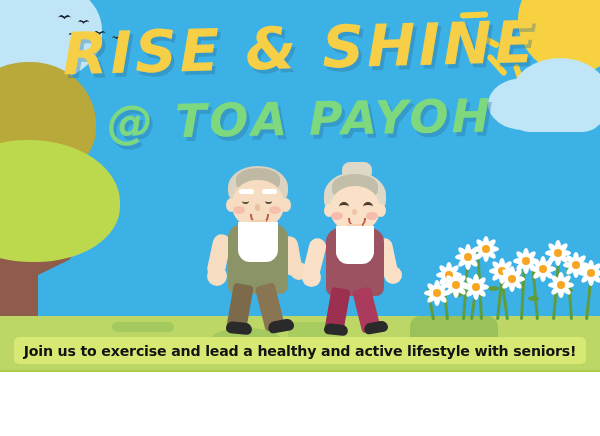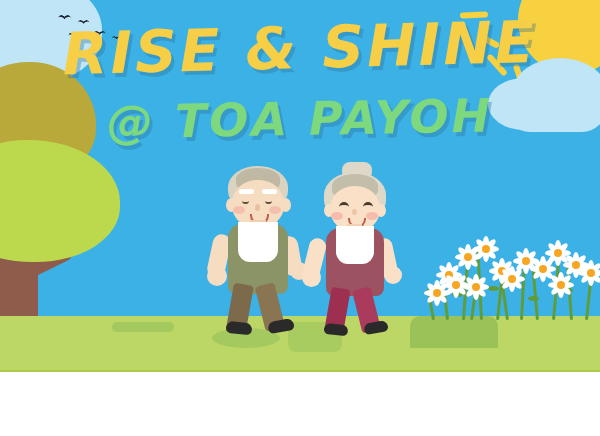--- a/index.html
+++ b/index.html
@@ -606,20 +606,23 @@
       <div class="ppart w-shoe-l"></div>
       <div class="ppart w-shoe-r"></div>
     </div>
   </div>
 
   <div class="title-wrap">
     <div class="title-line1">RISE &amp; SHINE</div>
     <div class="title-line2">@ TOA PAYOH</div>
   </div>
 
+  <div class="tagline">
+    <span>Join us to exercise and lead a healthy and active lifestyle with seniors!</span>
+  </div>
 
   <div class="footer">
 
     
     
 
     
     
 
     

